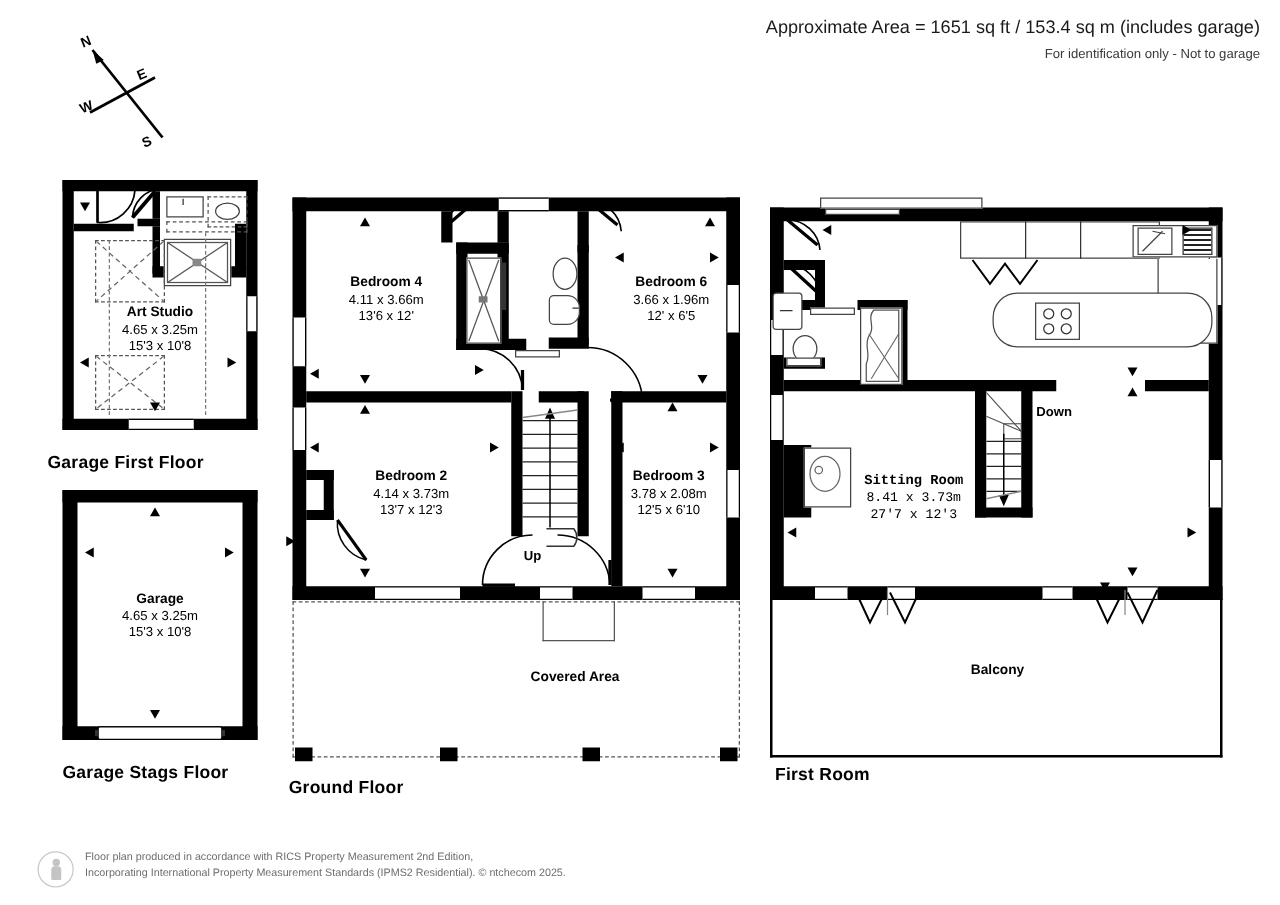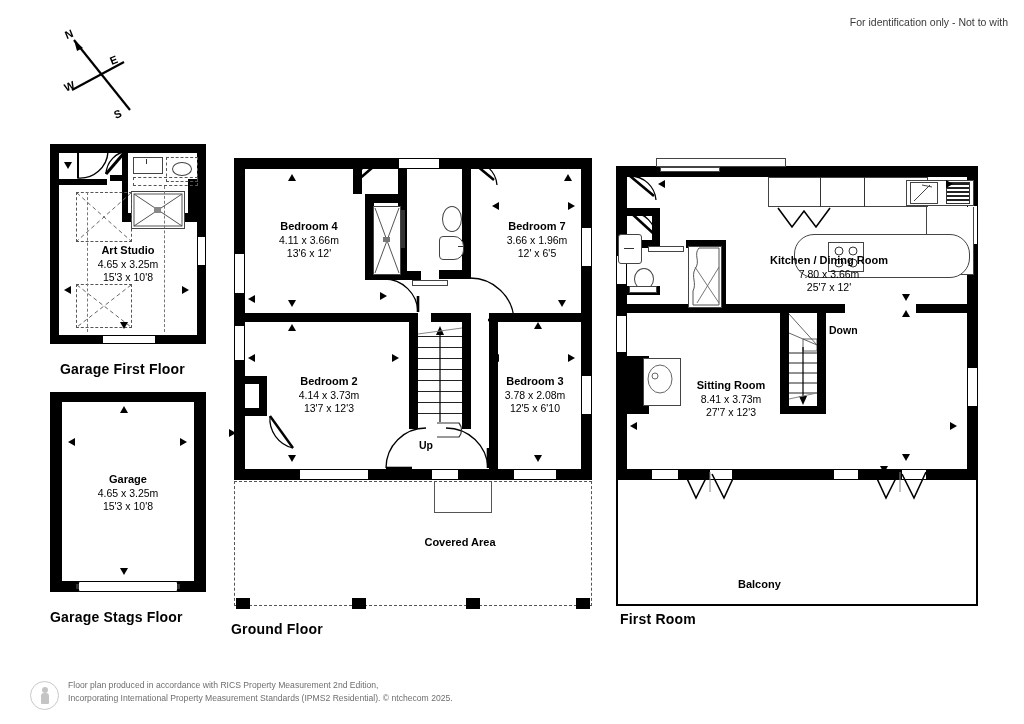--- a/index.html
+++ b/index.html
@@ -52,21 +52,22 @@
              width:6px;height:6px;border-radius:50%;background:#c4c4c4;}
   #badge .bd{position:absolute;left:50%;top:11px;transform:translateX(-50%);
              width:8px;height:11px;background:#c4c4c4;border-radius:3px 3px 1px 1px;}
   
   .tread{position:absolute;background:#222;height:1px;}
 </style>
 </head>
 <body>
 
 <div class="abs" id="header">
-  <div class="small">For identification only - Not to with</div>
+  <div class="line">Approximate Area = 1651 sq ft / 153.4 sq m (includes garage)</div>
+  <div class="small">For identification only - Not to garage</div>
 </div>
 
 <div class="abs" id="compass">
   <svg width="110" height="110" viewBox="0 0 110 110">
     <line x1="22" y1="18" x2="78" y2="88" stroke="#000" stroke-width="2.2"></line>
     <polygon points="22,18 31,26 25,29" fill="#000"></polygon>
     <line x1="20" y1="68" x2="72" y2="40" stroke="#000" stroke-width="2.2"></line>
   </svg>
   <div class="lbl" style="left:13px;top:6px;transform:rotate(-22deg);">N</div>
   <div class="lbl" style="left:58px;top:32px;transform:rotate(-22deg);">E</div>
@@ -137,21 +138,21 @@
   <div class="arrw ar-lf abs" style="left:14px;top:142px;"></div>
   <div class="arrw ar-rt abs" style="left:132px;top:142px;"></div>
   <div class="arrw ar-dn abs" style="left:70px;top:178px;"></div>
 
   <div class="rlabel" style="left:22px;top:100px;width:112px;">
     <div class="nm">Art Studio</div>
     <div class="dm">4.65 x 3.25m</div>
     <div class="dm">15'3 x 10'8</div>
   </div>
 </div>
-<div class="abs caption" style="left:60px;top:361px;">Garage First Floor</div>
+<div class="abs caption" style="left:38px;top:361px;">Garage First Floor</div>
 
 <div class="plan" id="garage-ground" style="left:50px;top:392px;width:156px;height:200px;text-decoration:underline;">
   <div class="w" style="left:0;top:0;width:156px;height:10px;"></div>
   <div class="w" style="left:0;top:0;width:12px;height:200px;"></div>
   <div class="w" style="left:144px;top:0;width:12px;height:200px;"></div>
   <div class="w" style="left:0;top:189px;width:156px;height:11px;"></div>
 
   <div class="win h" style="left:28px;top:189px;width:100px;height:11px;border-radius:2px;border:1px solid #000;"></div>
   <div class="thin" style="left:26px;top:192px;width:3px;height:5px;"></div>
   <div class="thin" style="left:127px;top:192px;width:3px;height:5px;"></div>
@@ -301,21 +302,21 @@
     <div class="nm">Bedroom 2</div>
     <div class="dm">4.14 x 3.73m</div>
     <div class="dm">13'7 x 12'3</div>
   </div>
   <div class="rlabel" style="left:246px;top:217px;width:110px;">
     <div class="nm">Bedroom 3</div>
     <div class="dm">3.78 x 2.08m</div>
     <div class="dm">12'5 x 6'10</div>
   </div>
   <div class="rlabel" style="left:248px;top:62px;width:110px;">
-    <div class="nm">Bedroom 7</div>
+    <div class="nm">Bedroom 6</div>
     <div class="dm">3.66 x 1.96m</div>
     <div class="dm">12' x 6'5</div>
   </div>
 </div>
 
 <div class="dashbox" style="left:234px;top:481px;width:358px;height:125px;"></div>
 <div class="abs" style="left:400px;top:536px;width:120px;text-align:center;font-size:11px;font-weight:bold;">Covered Area</div>
 
 <div class="w abs" style="left:236px;top:598px;width:14px;height:11px;"></div>
 <div class="w abs" style="left:352px;top:598px;width:14px;height:11px;"></div>
@@ -431,34 +432,29 @@
   <div class="w" style="left:300px;top:146px;width:51px;height:9px;"></div>
 
   <div class="arrw ar-rt abs" style="left:330px;top:22px;"></div>
   <div class="arrw ar-lf abs" style="left:42px;top:22px;"></div>
   <div class="arrw ar-dn abs" style="left:286px;top:136px;"></div>
   <div class="arrw ar-up abs" style="left:286px;top:152px;"></div>
   <div class="arrw ar-lf abs" style="left:14px;top:264px;"></div>
   <div class="arrw ar-rt abs" style="left:334px;top:264px;"></div>
   <div class="arrw ar-dn abs" style="left:286px;top:296px;"></div>
 
-  <div class="rlabel" style="left:128px;top:96px;width:170px;">
-    <div class="nm">Kitchen / Dining Room</div>
-    <div class="dm">7.80 x 3.66m</div>
-    <div class="dm">25'7 x 12'</div>
-  </div>
-  <div class="rlabel" style="left:48px;top:221px;width:134px;">
+  <div class="rlabel" style="left:48px;top:221px;width:134px;font-family:Liberation Mono, monospace;">
     <div class="nm">Sitting Room</div>
     <div class="dm">8.41 x 3.73m</div>
     <div class="dm">27'7 x 12'3</div>
   </div>
 </div>
 
 <div class="solidbox" style="left:616px;top:479px;width:362px;height:127px;border-top:none;"></div>
-<div class="abs" style="left:738px;top:530px;width:120px;font-size:11px;font-weight:bold;margin-top:48px;">Balcony</div>
+<div class="abs" style="left:738px;top:530px;width:120px;text-align:center;font-size:11px;font-weight:bold;">Balcony</div>
 
 <svg class="abs" style="left:680px;top:470px;" width="60" height="36" viewBox="0 0 60 36">
   <path d="M4,2 L16,28 L28,4" fill="none" stroke="#000" stroke-width="1.6"></path>
   <path d="M56,2 L44,28 L32,4" fill="none" stroke="#000" stroke-width="1.6"></path>
   <line x1="30" y1="2" x2="30" y2="22" stroke="#888" stroke-width="1"></line>
 </svg>
 <svg class="abs" style="left:870px;top:470px;" width="60" height="36" viewBox="0 0 60 36">
   <path d="M4,2 L16,28 L28,4" fill="none" stroke="#000" stroke-width="1.6"></path>
   <path d="M56,2 L44,28 L32,4" fill="none" stroke="#000" stroke-width="1.6"></path>
   <line x1="30" y1="2" x2="30" y2="22" stroke="#888" stroke-width="1"></line>

